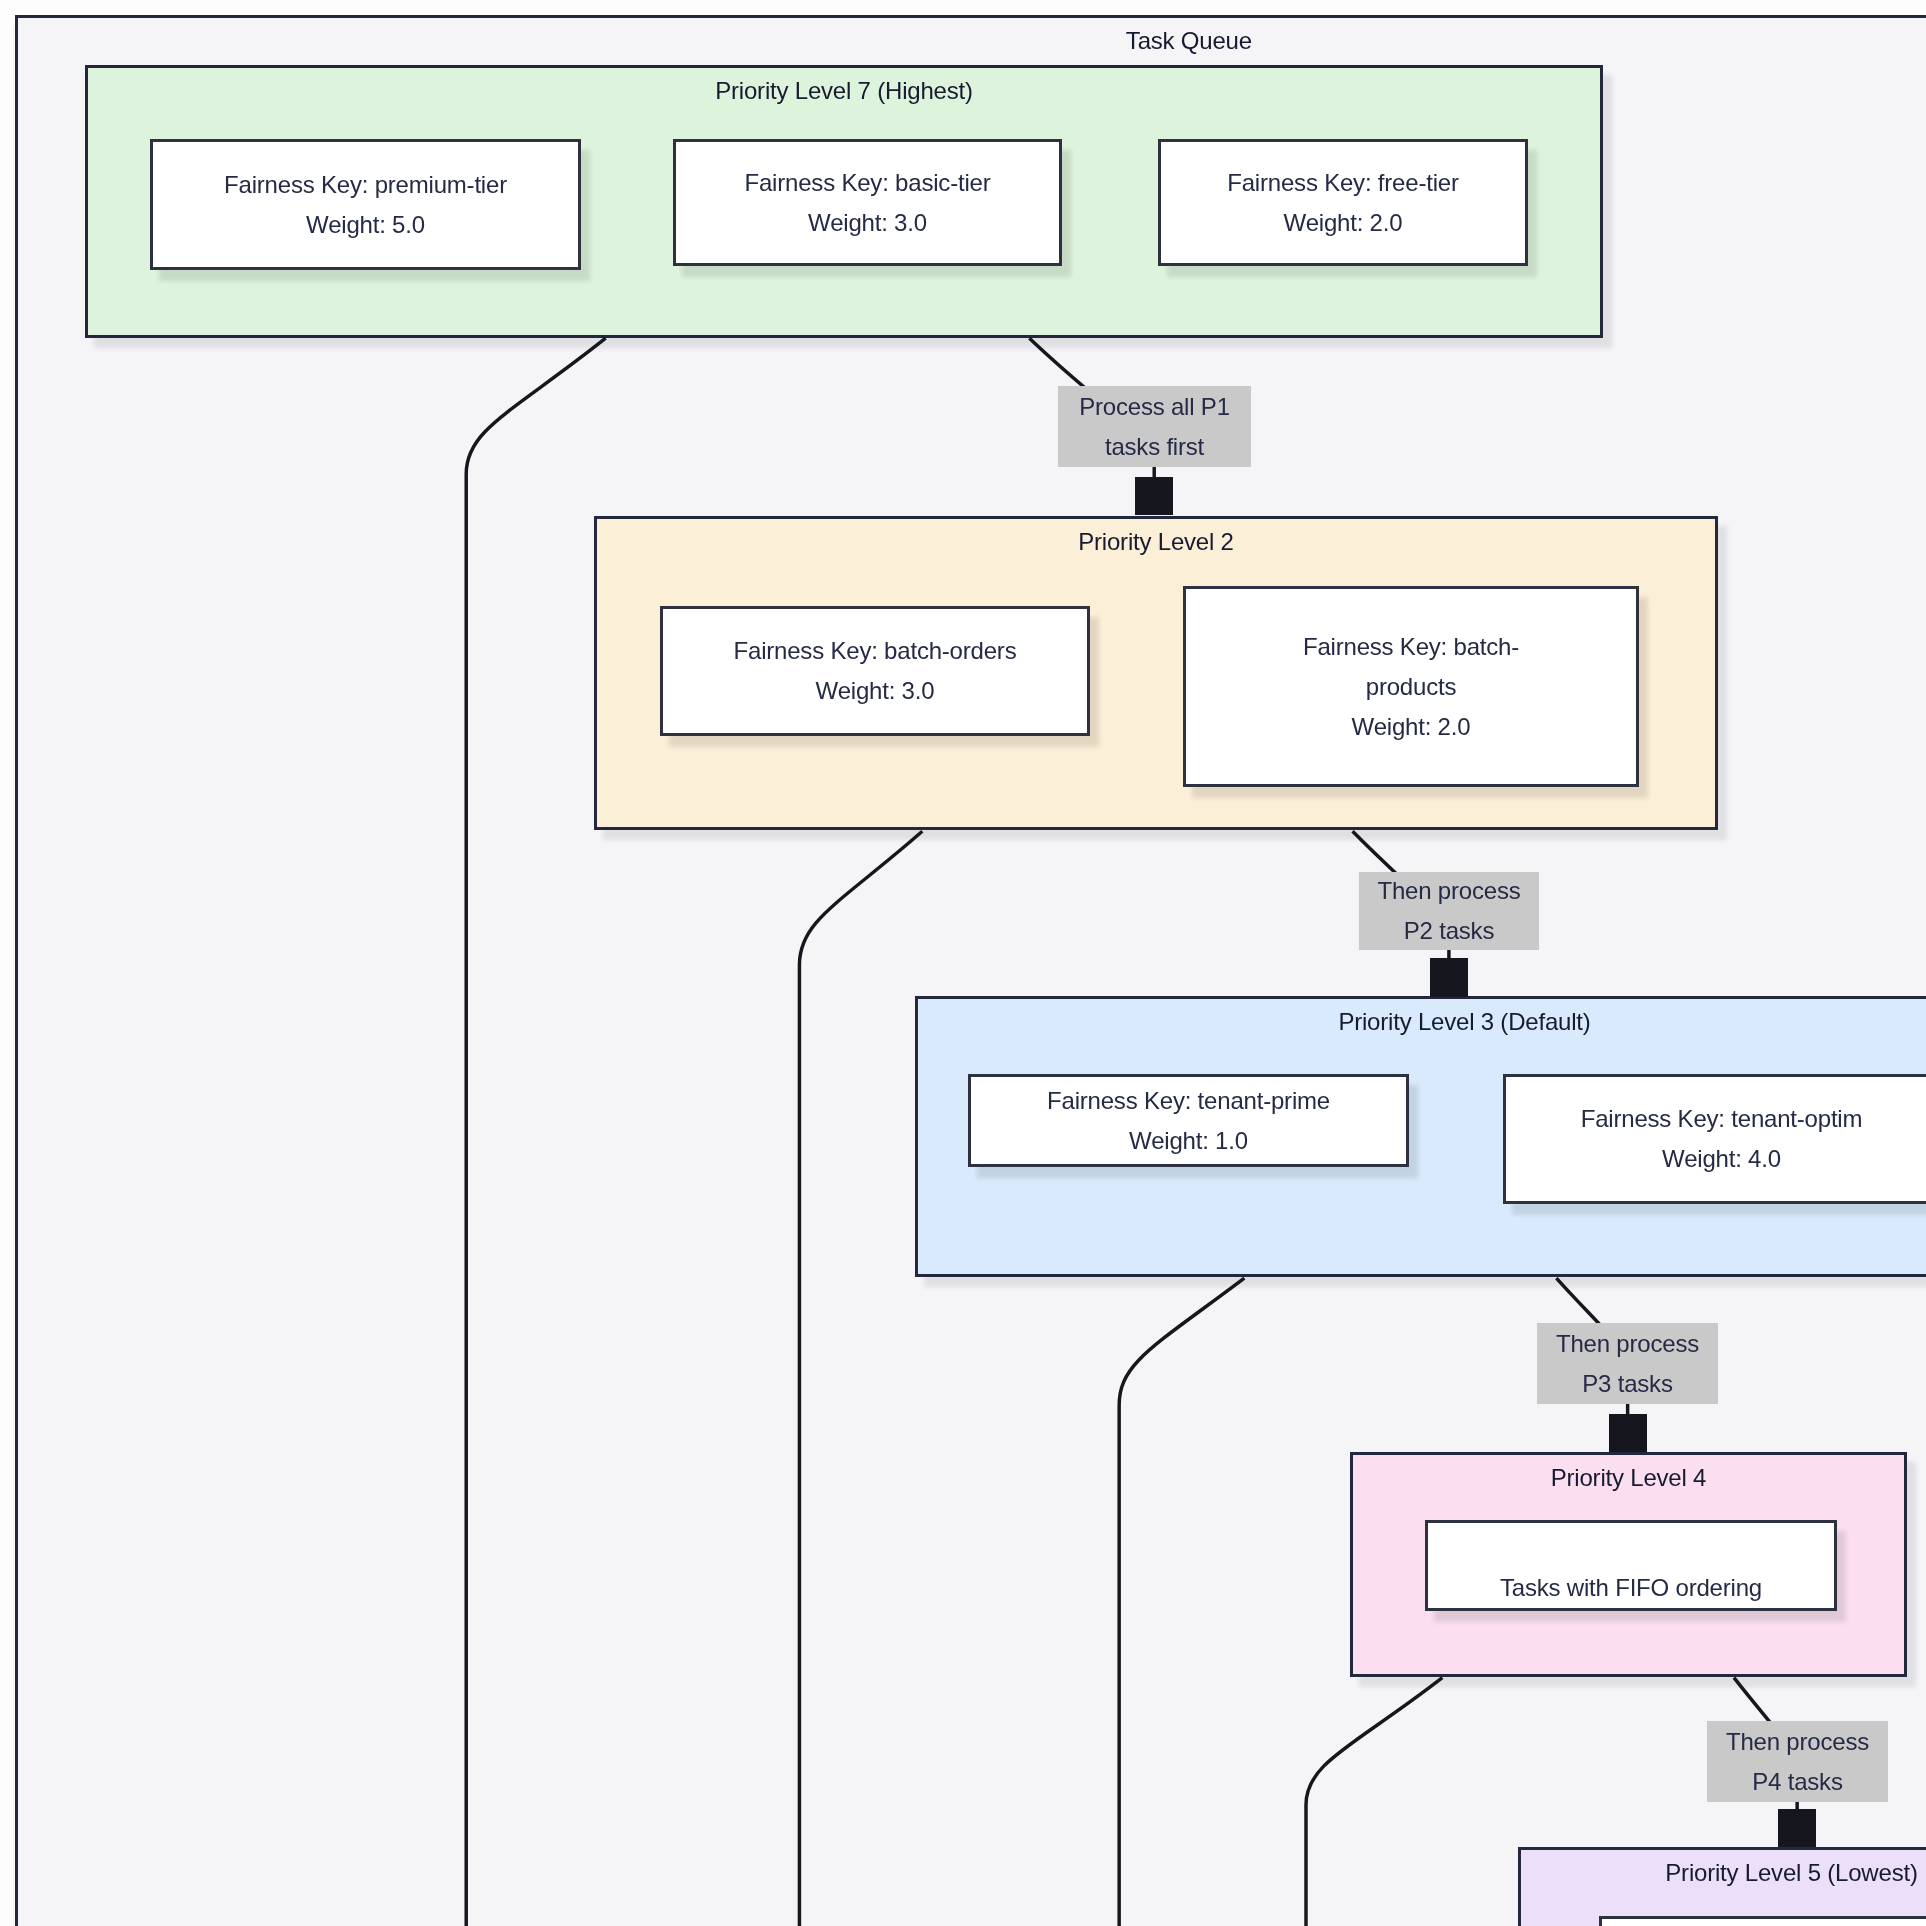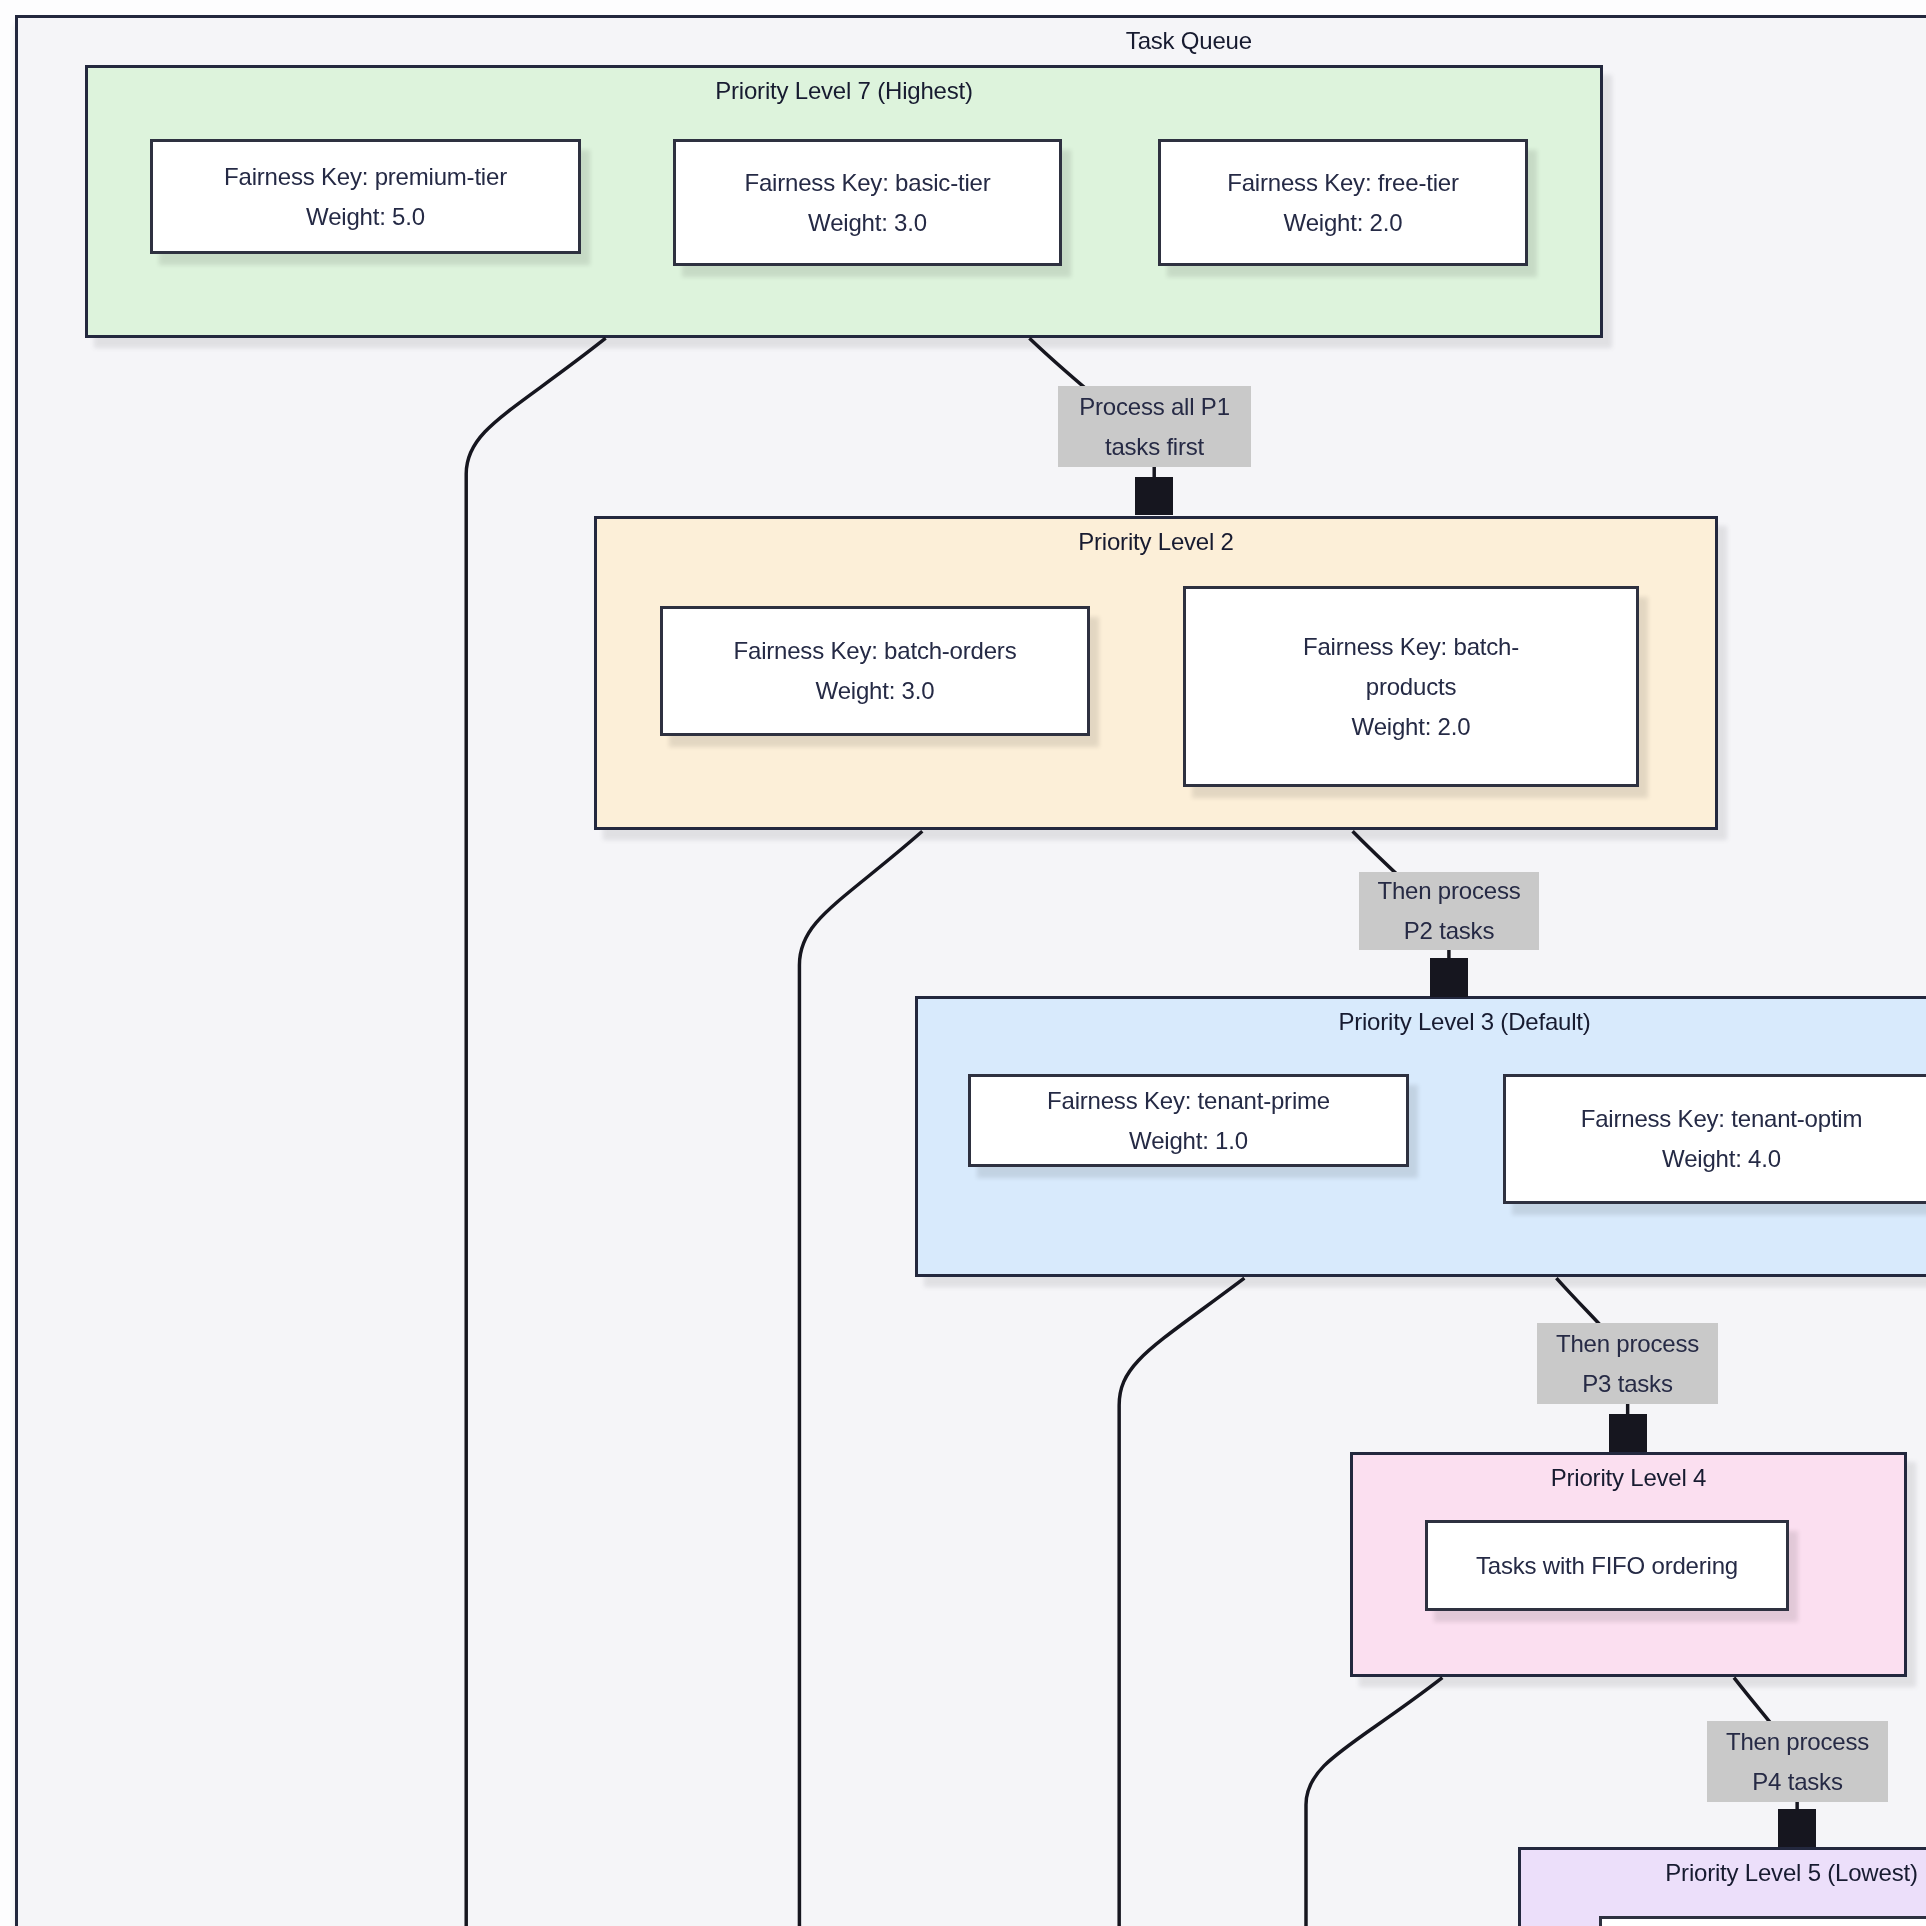--- a/index.html
+++ b/index.html
@@ -26,28 +26,28 @@
   #p1{left:85px;top:65px;width:1518px;height:273px;}
   #p2{left:594px;top:516px;width:1124px;height:314px;}
   #p3{left:915px;top:996px;width:1099px;height:281px;}
   #p4{left:1350px;top:1452px;width:557px;height:225px;}
   #p5{left:1518px;top:1847px;width:547px;height:226px;}
 
   .node{position:absolute;background:#ffffff;border:3.5px solid var(--c-node-border);
     display:flex;flex-direction:column;align-items:center;justify-content:center;
     text-align:center;line-height:40px;
     box-shadow:8.5px 10.8px 4.6px rgba(0,0,0,0.10);}
-  #b1{left:150px;top:139px;width:431px;height:115px;}
+  #b1{left:150px;top:139px;width:431px;height:131px;}
   #b2{left:673px;top:139px;width:389px;height:127px;}
   #b3{left:1158px;top:139px;width:370px;height:127px;}
   #b4{left:660px;top:606px;width:430px;height:130px;}
   #b5{left:1183px;top:586px;width:456px;height:201px;}
   #b6{left:968px;top:1074px;width:441px;height:93px;}
   #b7{left:1503px;top:1074px;width:437px;height:130px;}
-  #b8{left:1425px;top:1520px;width:364px;height:91px;}
+  #b8{left:1425px;top:1520px;width:412px;height:91px;justify-content:flex-end;}
   #b9{left:1599px;top:1916px;width:406px;height:91px;}
 
   .edge-label{position:absolute;background:var(--c-label);z-index:30;
     display:flex;flex-direction:column;align-items:center;justify-content:center;
     text-align:center;line-height:40px;color:#262a45;}
   #l1{left:1058px;top:386px;width:193px;height:81px;}
   #l2{left:1359px;top:872px;width:180px;height:78px;}
   #l3{left:1537px;top:1323px;width:181px;height:81px;}
   #l4{left:1707px;top:1721px;width:181px;height:81px;}
 

